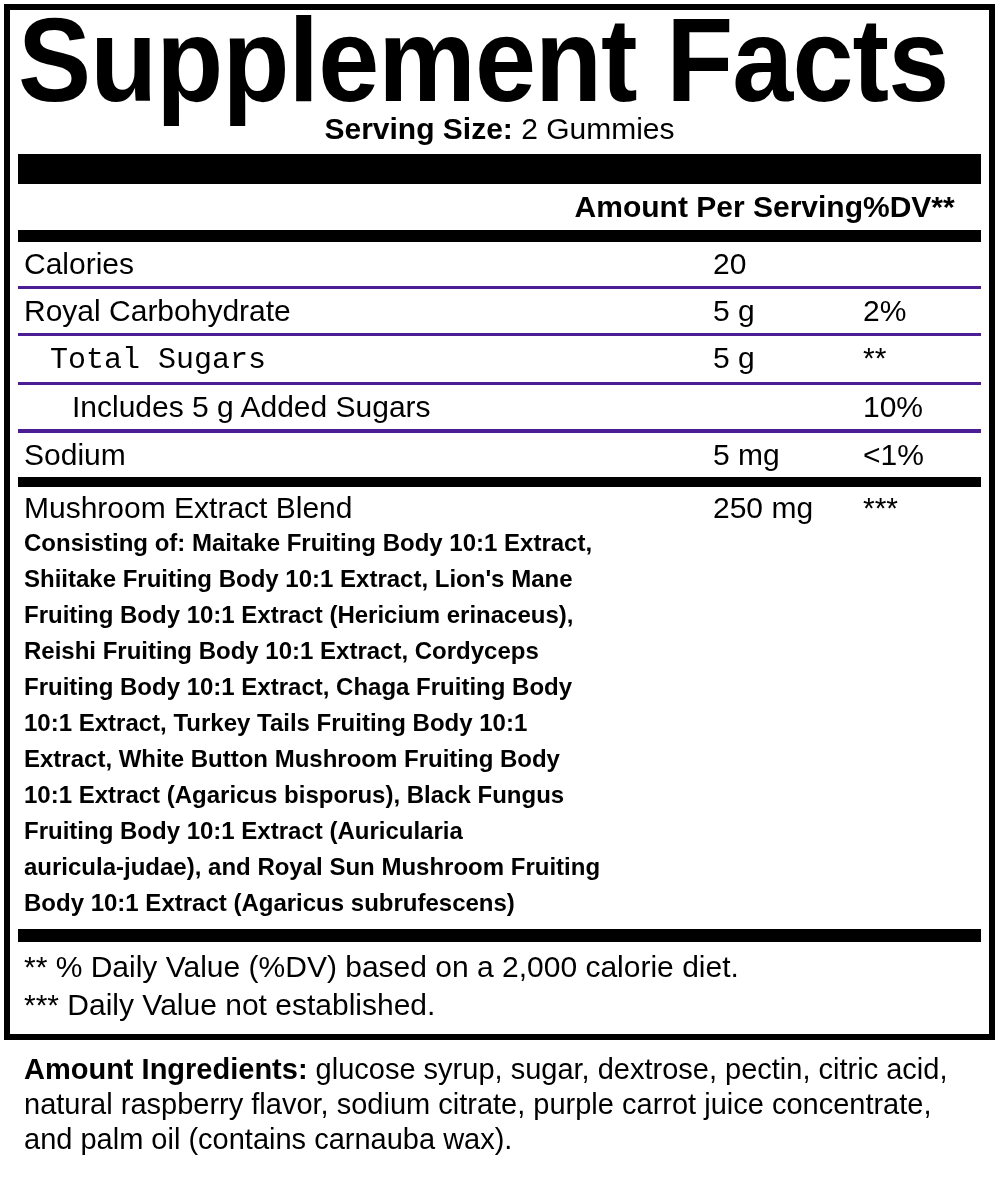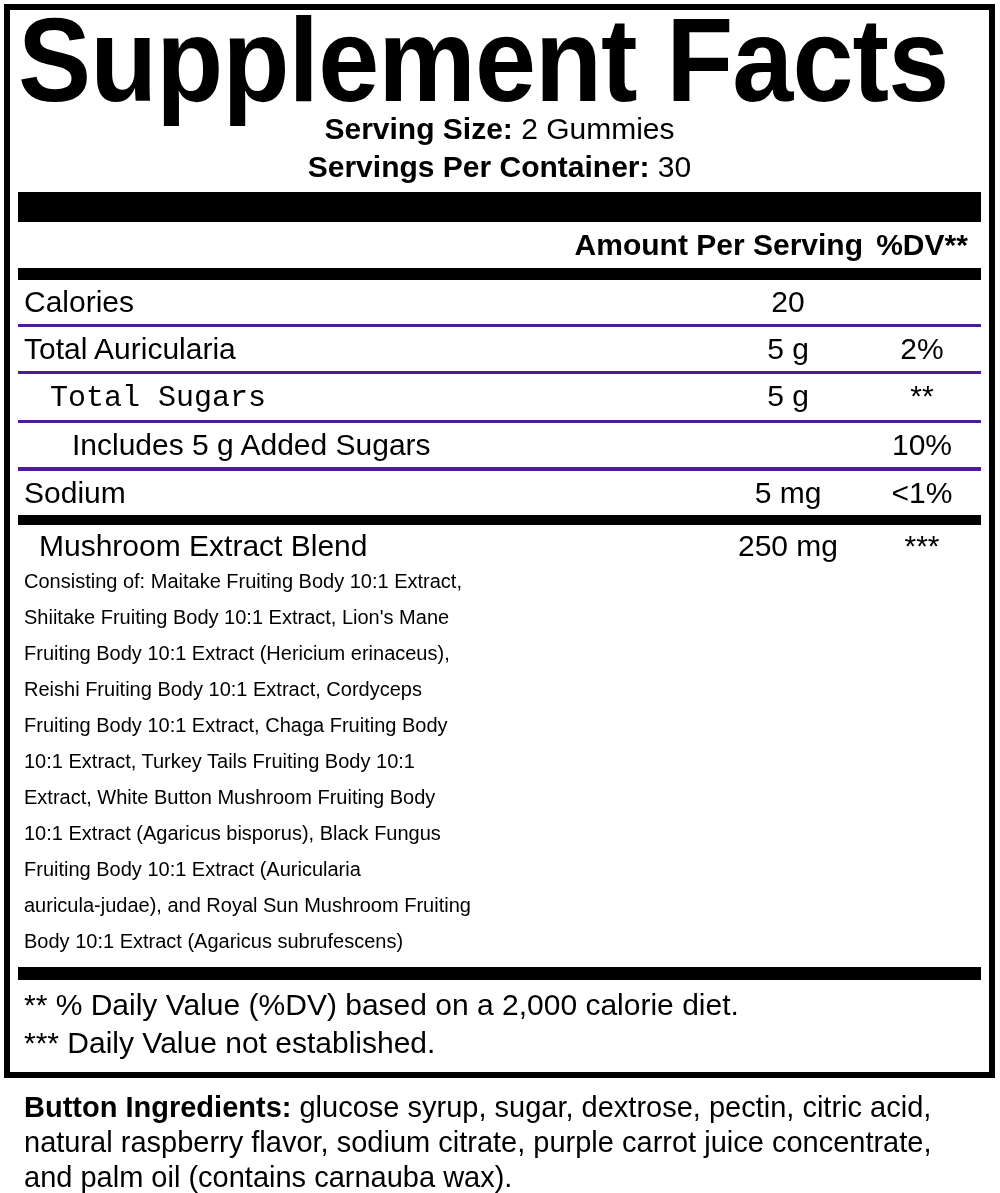--- a/index.html
+++ b/index.html
@@ -40,35 +40,36 @@
     grid-template-columns: 1fr 150px 118px;
     align-items: baseline;
     font-size: 30px;
     line-height: 34px;
     padding: 5px 0;
     border-bottom: 3px solid #4c1d95;
   }
   .row .cell-name { padding-left: 6px; }
   .row.indent-1 .cell-name { padding-left: 32px; font-family: Liberation Mono, monospace; }
   .row.indent-2 .cell-name { padding-left: 54px; }
-  .cell-amount, .cell-dv { text-align: center; }
+  .cell-amount, .cell-dv { text-align: left; }
   .row.header-row {
     grid-template-columns: 1fr auto 118px;
     font-weight: bold;
     border-bottom: none;
     padding: 6px 0;
   }
   .row.thicker-border { border-bottom-width: 4px; }
   .row.no-border { border-bottom: none; }
-  .blend-name-row { padding: 4px 0 0; margin-left: 15px; }
+  .blend-name-row { padding: 4px 0 0; }
   .blend-desc {
-    font-size: 20px;
+    font-size: 24px;
     line-height: 36px;
     white-space: pre-line;
     padding: 0 0 8px 6px;
+    font-weight: bold;
   }
   .footnotes {
     font-size: 30px;
     line-height: 38px;
     padding: 6px 0 10px 6px;
   }
   .other {
     margin: 12px 10px 0 24px;
     max-width: 952px;
     font-size: 29px;
@@ -80,43 +81,39 @@
 <body>
 
 <div class="panel">
 
   <h1 class="title">Supplement Facts</h1>
 
   <div class="serving-line">
     <strong>Serving Size:</strong>
     <span>2 Gummies</span>
   </div>
-  <div class="serving-line">
-    <strong>Servings Per Container:</strong>
-    <span>30</span>
-  </div>
 
   <div class="bar bar-top"></div>
 
   <div class="row header-row">
     <span class="cell-name"></span>
     <span class="cell-amount">Amount Per Serving</span>
     <span class="cell-dv">%DV**</span>
   </div>
 
   <div class="bar bar-medium"></div>
 
   <div class="row">
     <span class="cell-name">Calories</span>
     <span class="cell-amount">20</span>
     <span class="cell-dv"></span>
   </div>
 
   <div class="row">
-    <span class="cell-name">Total Auricularia</span>
+    <span class="cell-name">Royal Carbohydrate</span>
     <span class="cell-amount">5 g</span>
     <span class="cell-dv">2%</span>
   </div>
 
   <div class="row indent-1">
     <span class="cell-name">Total Sugars</span>
     <span class="cell-amount">5 g</span>
     <span class="cell-dv">**</span>
   </div>
 
@@ -155,15 +152,15 @@
   <div class="bar bar-footnote"></div>
 
   <div class="footnotes">
     <div>** % Daily Value (%DV) based on a 2,000 calorie diet.</div>
     <div>*** Daily Value not established.</div>
   </div>
 
 </div>
 
 <p class="other">
-  <strong>Button Ingredients:</strong>
+  <strong>Amount Ingredients:</strong>
   <span>glucose syrup, sugar, dextrose, pectin, citric acid, natural raspberry flavor, sodium citrate, purple carrot juice concentrate, and palm oil (contains carnauba wax).</span>
 </p>
 
 </body></html>

